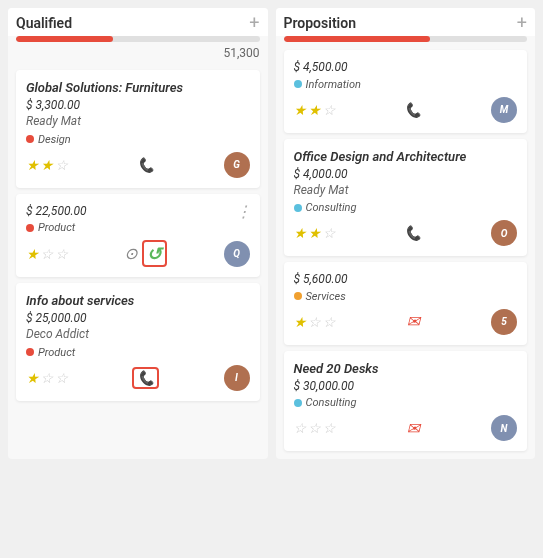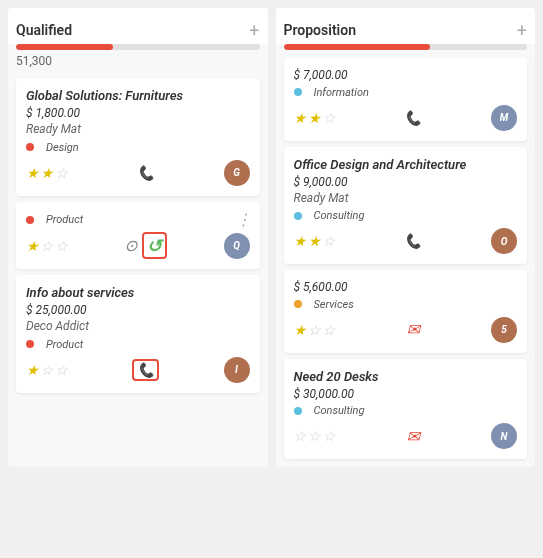--- a/index.html
+++ b/index.html
@@ -18,23 +18,23 @@
       width: 543px;
     }
     .kanban-column {
       flex: 1;
       background: #f8f8f8;
       border-radius: 4px;
       overflow: hidden;
     }
     .column-header {
       display: flex;
-      align-items: flex-start;
+      align-items: center;
       justify-content: space-between;
-      padding: 14px 8px 4px 8px;
+      padding: 6px 8px 4px 8px;
       background: #fff;
     }
     .column-title {
       font-size: 14px;
       font-weight: 600;
       color: #333;
     }
     .column-add {
       color: #aaa;
       font-size: 18px;
@@ -46,21 +46,21 @@
       background: #e0e0e0;
       margin: 0 8px 4px 8px;
       border-radius: 3px;
       overflow: hidden;
     }
     .progress-bar {
       height: 100%;
       border-radius: 3px;
     }
     .column-amount {
-      text-align: left;
+      text-align: right;
       padding: 0 8px 6px 8px;
       font-size: 12px;
       color: #666;
     }
     .cards-container {
       padding: 4px 8px 8px 8px;
       display: flex;
       flex-direction: column;
       gap: 6px;
       font-style: italic;
@@ -84,21 +84,21 @@
       margin-bottom: 2px;
     }
     .card-company {
       color: #666;
       font-size: 12px;
       margin-bottom: 3px;
     }
     .card-tag {
       display: inline-flex;
       align-items: center;
-      gap: 12px;
+      gap: 4px;
       font-size: 11px;
       margin-bottom: 6px;
     }
     .tag-dot {
       width: 8px;
       height: 8px;
       border-radius: 50%;
       display: inline-block;
     }
     .card-footer {
@@ -173,35 +173,35 @@
 <div class="kanban-column">
       <div class="column-header">
         <span class="column-title">Qualified</span>
         <span class="column-add">+</span>
       </div>
       <div class="progress-bar-container">
         <div class="progress-bar" style="width: 40%; background: rgb(231, 76, 60);"></div>
       </div>
       <div class="column-amount">51,300</div>
       <div class="cards-container">
-        <div class="card"><div class="card-title">Global Solutions: Furnitures</div><div class="card-amount">$ 1,800.00</div><div class="card-company">Ready Mat</div><div class="card-tag">
+        <div class="card"><div class="card-title">Global Solutions: Furnitures</div><div class="card-amount">$ 3,300.00</div><div class="card-company">Ready Mat</div><div class="card-tag">
             <span class="tag-dot" style="background: rgb(231, 76, 60);"></span>
             <span style="color: rgb(85, 85, 85);">Design</span>
           </div><div class="card-footer">
             <div class="stars">
               <span class="star">★</span>
               <span class="star">★</span>
               <span class="star empty">☆</span>
             </div>
             <div class="card-actions">
               <span class="phone-icon">📞</span>
             </div>
             <div class="avatar">G</div>
           </div></div>
-        <div class="card"><div class="card-menu">⋮</div><div class="card-tag">
+        <div class="card"><div class="card-menu">⋮</div><div class="card-amount">$ 22,500.00</div><div class="card-tag">
             <span class="tag-dot" style="background: rgb(231, 76, 60);"></span>
             <span style="color: rgb(85, 85, 85);">Product</span>
           </div><div class="card-footer">
             <div class="stars">
               <span class="star">★</span>
               <span class="star empty">☆</span>
               <span class="star empty">☆</span>
             </div>
             <div class="card-actions">
               <span class="info-icon" style="font-size: 16px;">⊙</span>
@@ -227,35 +227,35 @@
     </div>
     <div class="kanban-column">
       <div class="column-header">
         <span class="column-title">Proposition</span>
         <span class="column-add">+</span>
       </div>
       <div class="progress-bar-container">
         <div class="progress-bar" style="width: 60%; background: rgb(231, 76, 60);"></div>
       </div>
       <div class="cards-container">
-        <div class="card"><div class="card-amount">$ 7,000.00</div><div class="card-tag">
+        <div class="card"><div class="card-amount">$ 4,500.00</div><div class="card-tag">
             <span class="tag-dot" style="background: rgb(91, 192, 222);"></span>
             <span style="color: rgb(85, 85, 85);">Information</span>
           </div><div class="card-footer">
             <div class="stars">
               <span class="star">★</span>
               <span class="star">★</span>
               <span class="star empty">☆</span>
             </div>
             <div class="card-actions">
               <span class="phone-icon">📞</span>
             </div>
             <div class="avatar avatar-2">M</div>
           </div></div>
-        <div class="card"><div class="card-title">Office Design and Architecture</div><div class="card-amount">$ 9,000.00</div><div class="card-company">Ready Mat</div><div class="card-tag">
+        <div class="card"><div class="card-title">Office Design and Architecture</div><div class="card-amount">$ 4,000.00</div><div class="card-company">Ready Mat</div><div class="card-tag">
             <span class="tag-dot" style="background: rgb(91, 192, 222);"></span>
             <span style="color: rgb(85, 85, 85);">Consulting</span>
           </div><div class="card-footer">
             <div class="stars">
               <span class="star">★</span>
               <span class="star">★</span>
               <span class="star empty">☆</span>
             </div>
             <div class="card-actions">
               <span class="phone-icon">📞</span>

